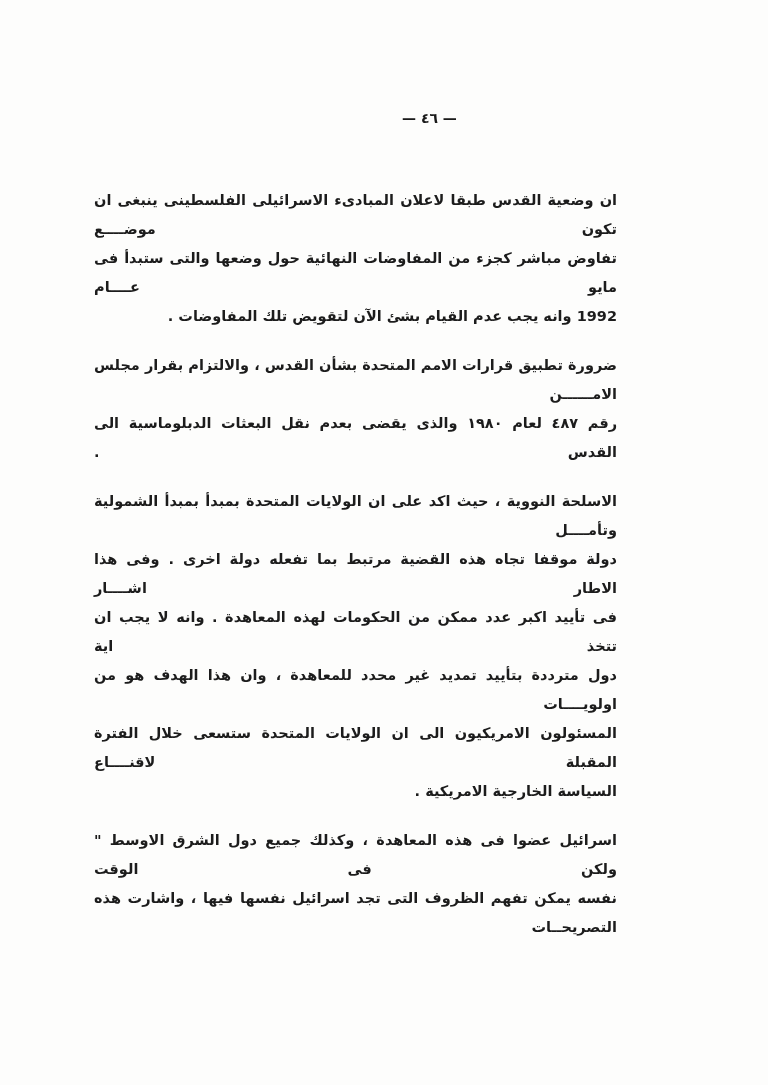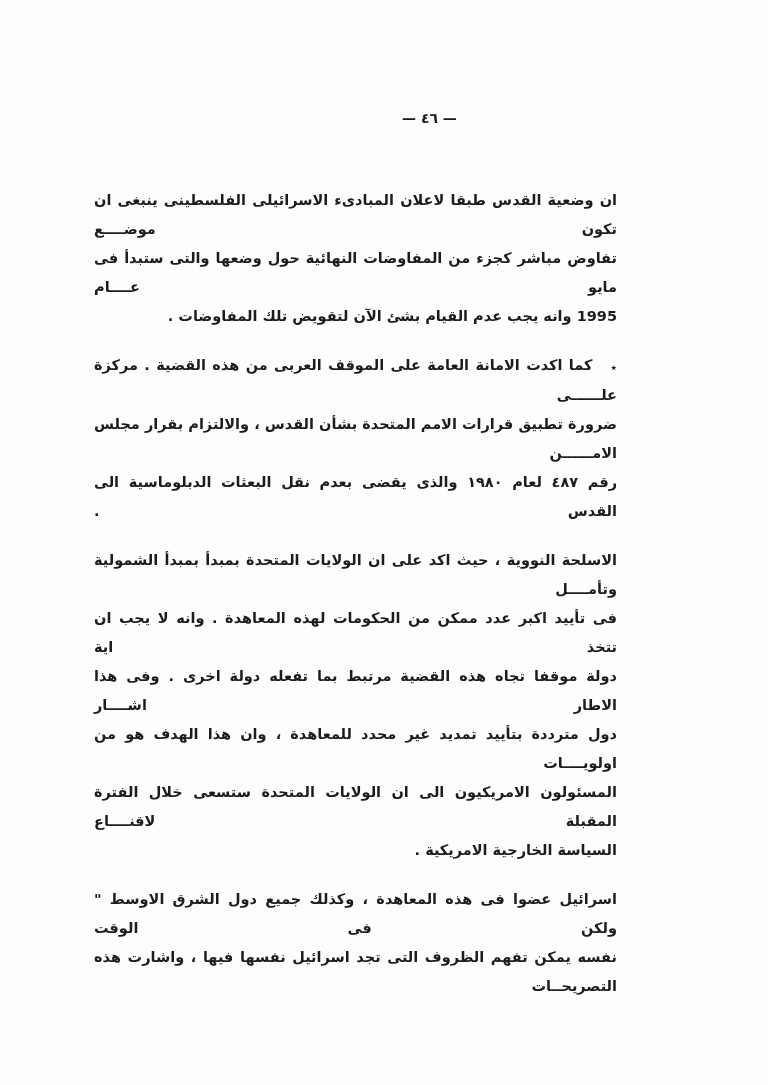--- a/index.html
+++ b/index.html
@@ -57,33 +57,32 @@
 </head>
 <body>
 
 <div class="page-number">— ٤٦ —</div>
 
 <div class="text-block">
 
   <div class="para">
     <div class="line">ان وضعية القدس طبقا لاعلان المبادىء الاسرائيلى الفلسطينى ينبغى ان تكون موضــــع</div>
     <div class="line">تفاوض مباشر كجزء من المفاوضات النهائية حول وضعها والتى ستبدأ فى مايو عــــام</div>
-    <div class="line end">1995 وانه يجب عدم القيام بشئ الآن لتقويض تلك  المفاوضات .</div>
+    <div class="line end">1992 وانه يجب عدم القيام بشئ الآن لتقويض تلك  المفاوضات .</div>
   </div>
 
   <div class="para">
-    <div class="line"><span class="bullet">٭</span><span>كما اكدت الامانة العامة على الموقف العربى من هذه القضية . مركزة علــــــى</span></div>
     <div class="line">ضرورة تطبيق قرارات الامم المتحدة بشأن القدس ، والالتزام بقرار مجلس الامــــــن</div>
     <div class="line">رقم ٤٨٧ لعام ١٩٨٠  والذى يقضى بعدم نقل البعثات الدبلوماسية الى القدس .</div>
   </div>
 
   <div class="para">
     <div class="line">الاسلحة النووية ، حيث اكد على ان الولايات المتحدة بمبدأ بمبدأ الشمولية وتأمــــل</div>
+    <div class="line">دولة موقفا تجاه هذه القضية مرتبط بما تفعله دولة اخرى . وفى هذا الاطار اشــــار</div>
     <div class="line">فى تأييد اكبر عدد ممكن من الحكومات لهذه المعاهدة .  وانه لا يجب ان تتخذ اية</div>
-    <div class="line">دولة موقفا تجاه هذه القضية مرتبط بما تفعله دولة اخرى . وفى هذا الاطار اشــــار</div>
     <div class="line">دول مترددة بتأييد تمديد غير محدد للمعاهدة ، وان هذا الهدف هو من اولويــــات</div>
     <div class="line">المسئولون الامريكيون الى ان الولايات المتحدة ستسعى خلال الفترة المقبلة  لاقنــــاع</div>
     <div class="line end">السياسة الخارجية الامريكية .</div>
   </div>
 
   <div class="para">
     <div class="line">اسرائيل عضوا فى هذه المعاهدة ، وكذلك جميع دول الشرق الاوسط "  ولكن فى الوقت</div>
     <div class="line">نفسه يمكن تفهم الظروف التى تجد اسرائيل نفسها فيها  ، واشارت هذه التصريحــات</div>
 
   </div>

